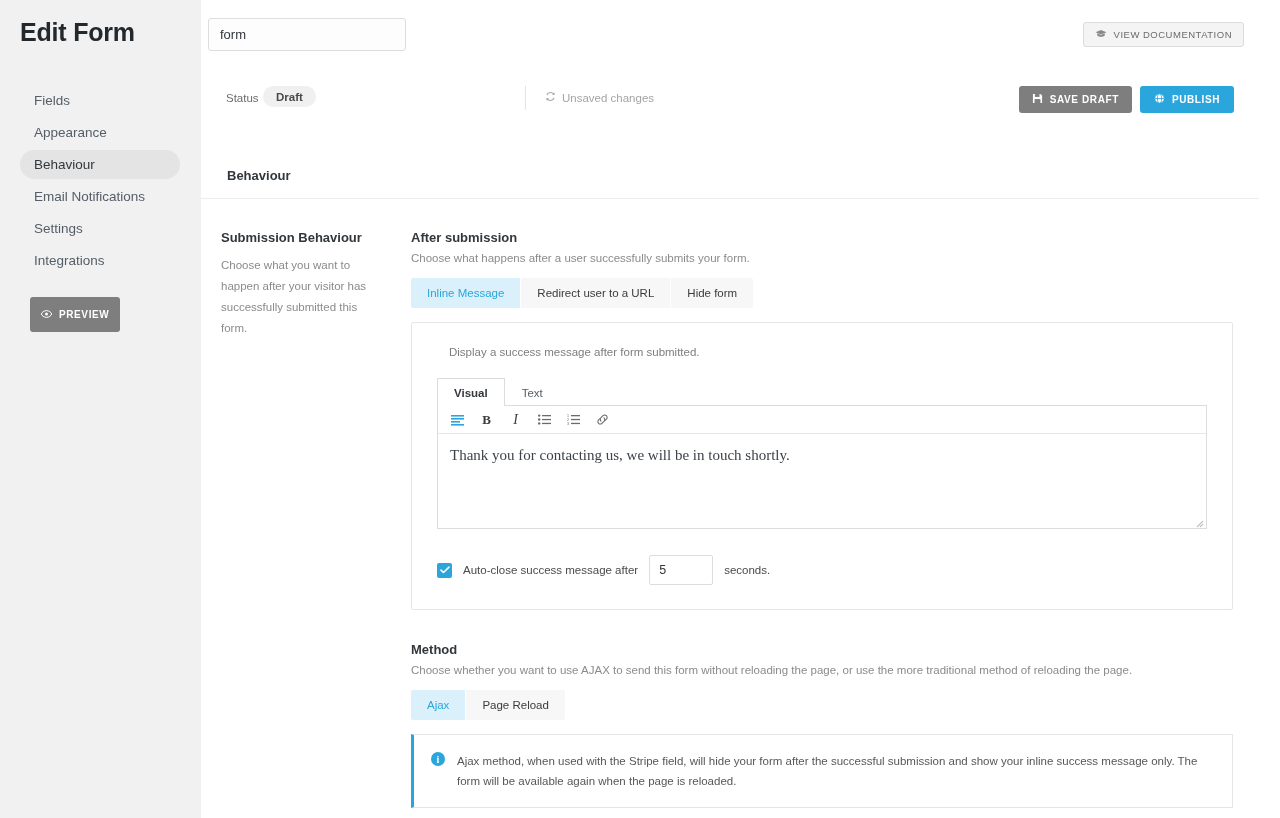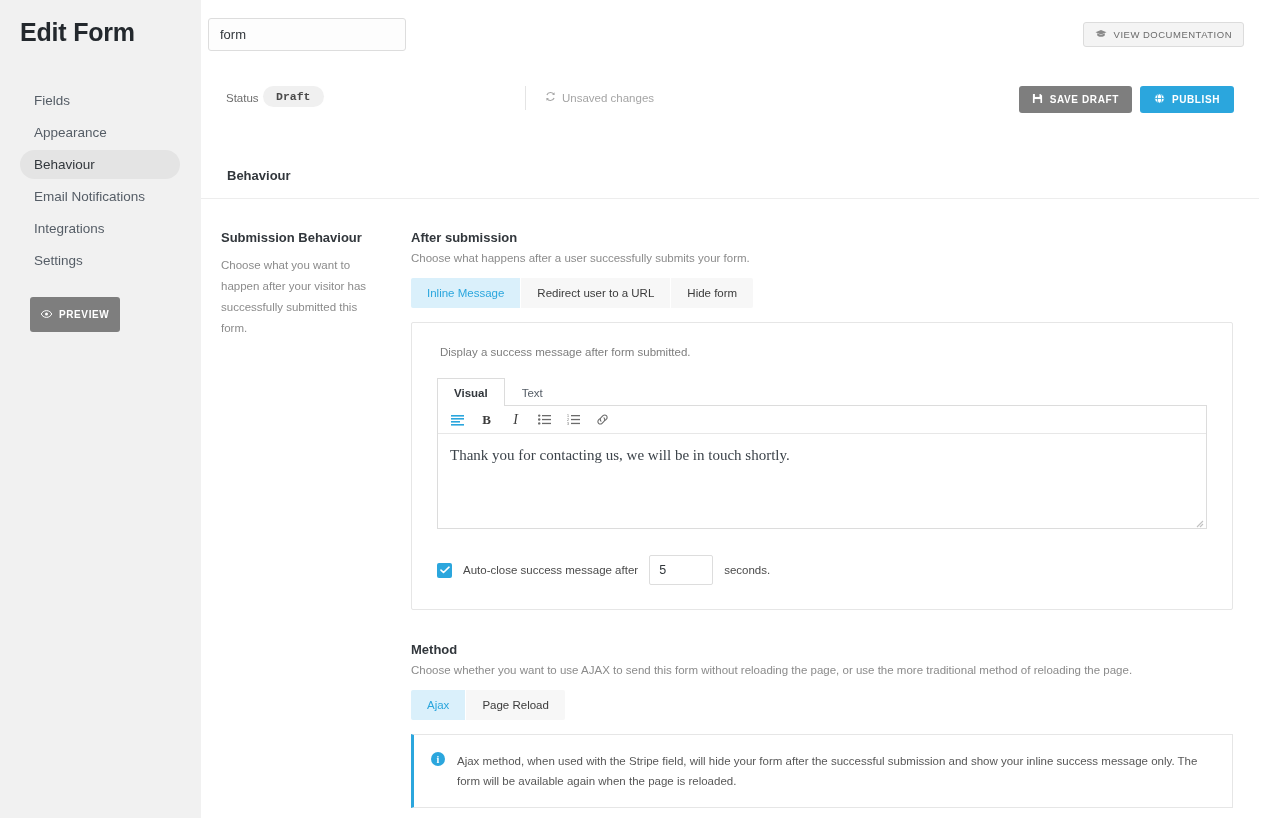--- a/index.html
+++ b/index.html
@@ -56,21 +56,21 @@
   .status-panel {
     position: absolute; left: 201px; top: 74px; width: 1058px; height: 52px;
     background: #ffffff;
   }
   .status-label {
     position: absolute; left: 25px; top: 18px; font-size: 11.5px; color: #6d6d6d;
   }
   .status-pill {
     position: absolute; left: 62px; top: 12px; height: 21px; padding: 0 13px;
     background: #f0f0f0; border-radius: 11px; color: #4a4a4a;
-    font-size: 11.5px; font-weight: bold; display: flex; align-items: center; font-family: Liberation Mono, monospace;
+    font-size: 11.5px; font-weight: bold; display: flex; align-items: center;
   }
   .status-div {
     position: absolute; left: 324px; top: 12px; width: 1px; height: 24px; background: #e4e4e4;
   }
   .unsaved {
     position: absolute; left: 344px; top: 17px; font-size: 11.5px; color: #a5a5a5;
     display: flex; align-items: flex-end; gap: 6px;
   }
   .hdr-btns { position: absolute; right: 25px; top: 12px; display: flex; gap: 8px; }
   .btn-save {
@@ -112,21 +112,21 @@
     font-size: 11.5px; display: flex; align-items: center; cursor: pointer;
     border-right: 1px solid #ffffff;
   }
   .seg-btn:last-child { border-right: none; }
   .seg-btn.active { background: #daf0fb; color: #2ba6dd; }
 
   .card {
     margin-top: 14px; border: 1px solid #e6e6e6; border-radius: 2px;
     background: #fff; padding: 23px 25px 24px 25px;
   }
-  .card-note { font-size: 11.5px; color: #7d7d7d; margin: 0 0 20px 3px; }
+  .card-note { font-size: 11.5px; color: #7d7d7d; margin: 0 0 20px 12px; }
 
   .ed-tabs { display: flex; margin-bottom: -1px; position: relative; z-index: 2; }
   .ed-tab {
     height: 28px; padding: 0 16px; font-size: 11.5px; color: #555d66;
     display: flex; align-items: center; cursor: pointer;
     border: 1px solid transparent; border-bottom: none; background: transparent;
   }
   .ed-tab.active {
     background: #fff; border-color: #dcdcdc; color: #32373c; font-weight: bold;
   }
@@ -181,22 +181,22 @@
 
   <div class="rail"></div>
 
   <div class="app-title">Edit Form</div>
 
   <div class="nav">
     <div class="nav-item">Fields</div>
     <div class="nav-item">Appearance</div>
     <div class="nav-item active">Behaviour</div>
     <div class="nav-item">Email Notifications</div>
+    <div class="nav-item">Settings</div>
     <div class="nav-item">Integrations</div>
-    <div class="nav-item">Settings</div>
   </div>
 
   <button class="preview-btn">
     <span>
       <svg width="11" height="8" viewBox="0 0 11 8" fill="none" aria-hidden="true">
         <path d="M5.5 0.6C2.9 0.6 0.9 2.4 0.3 4c0.6 1.6 2.6 3.4 5.2 3.4s4.6-1.8 5.2-3.4C10.1 2.4 8.1 0.6 5.5 0.6z" stroke="#fff" stroke-width="1" fill="none"></path>
         <circle cx="5.5" cy="4" r="1.5" fill="#fff"></circle>
       </svg>
     </span>
     <span>PREVIEW</span>

